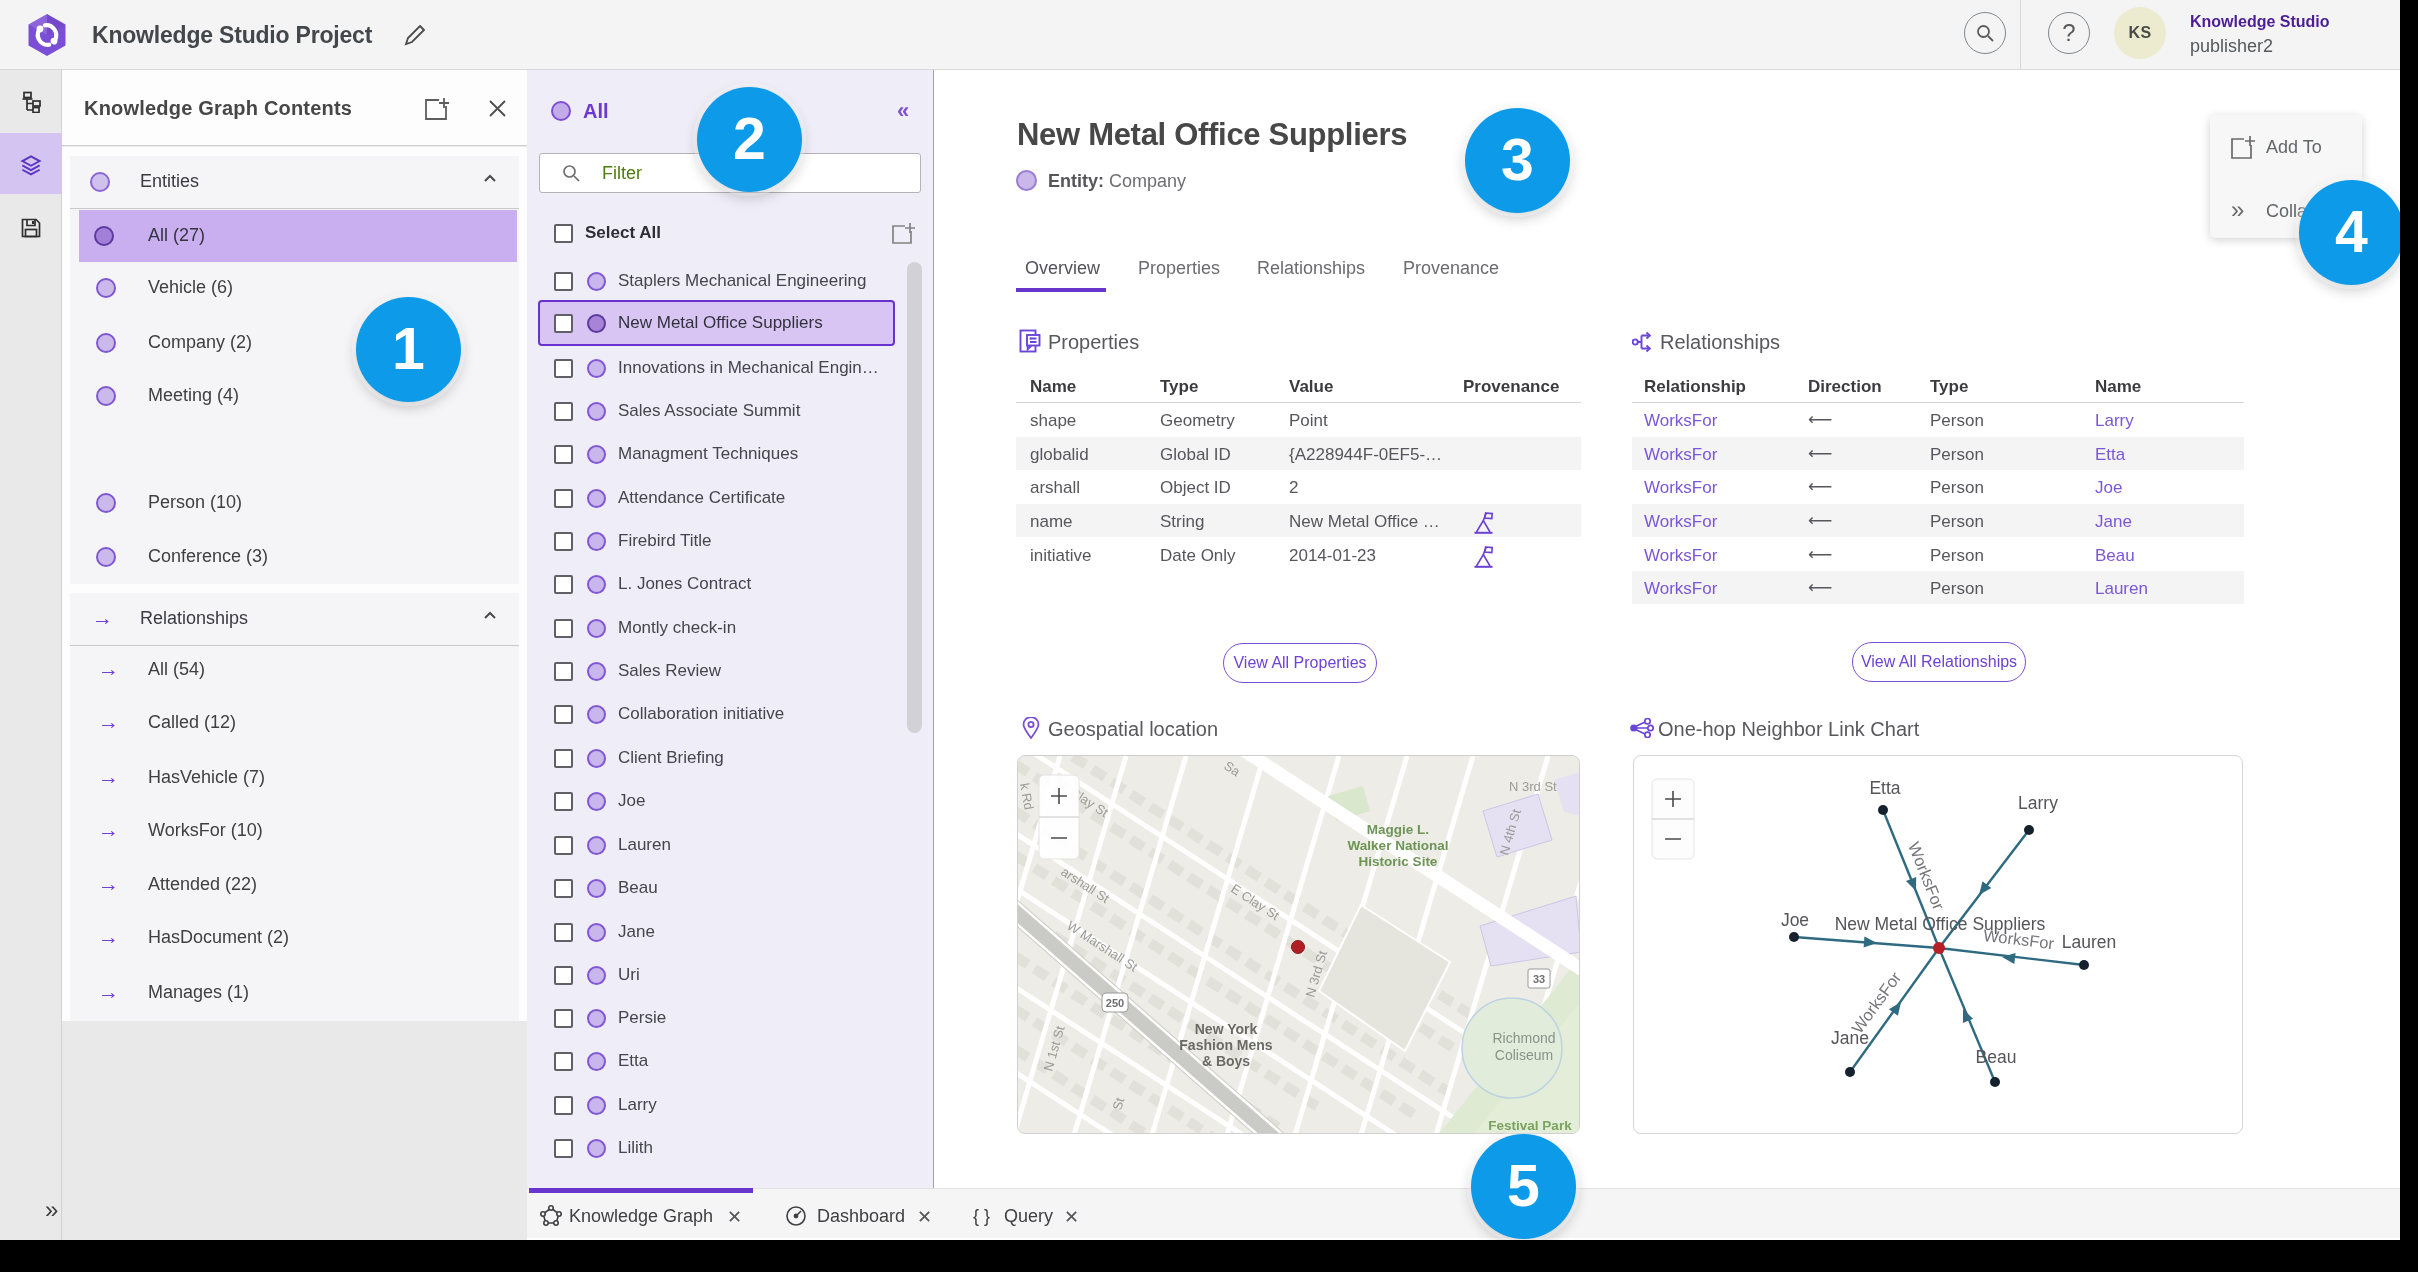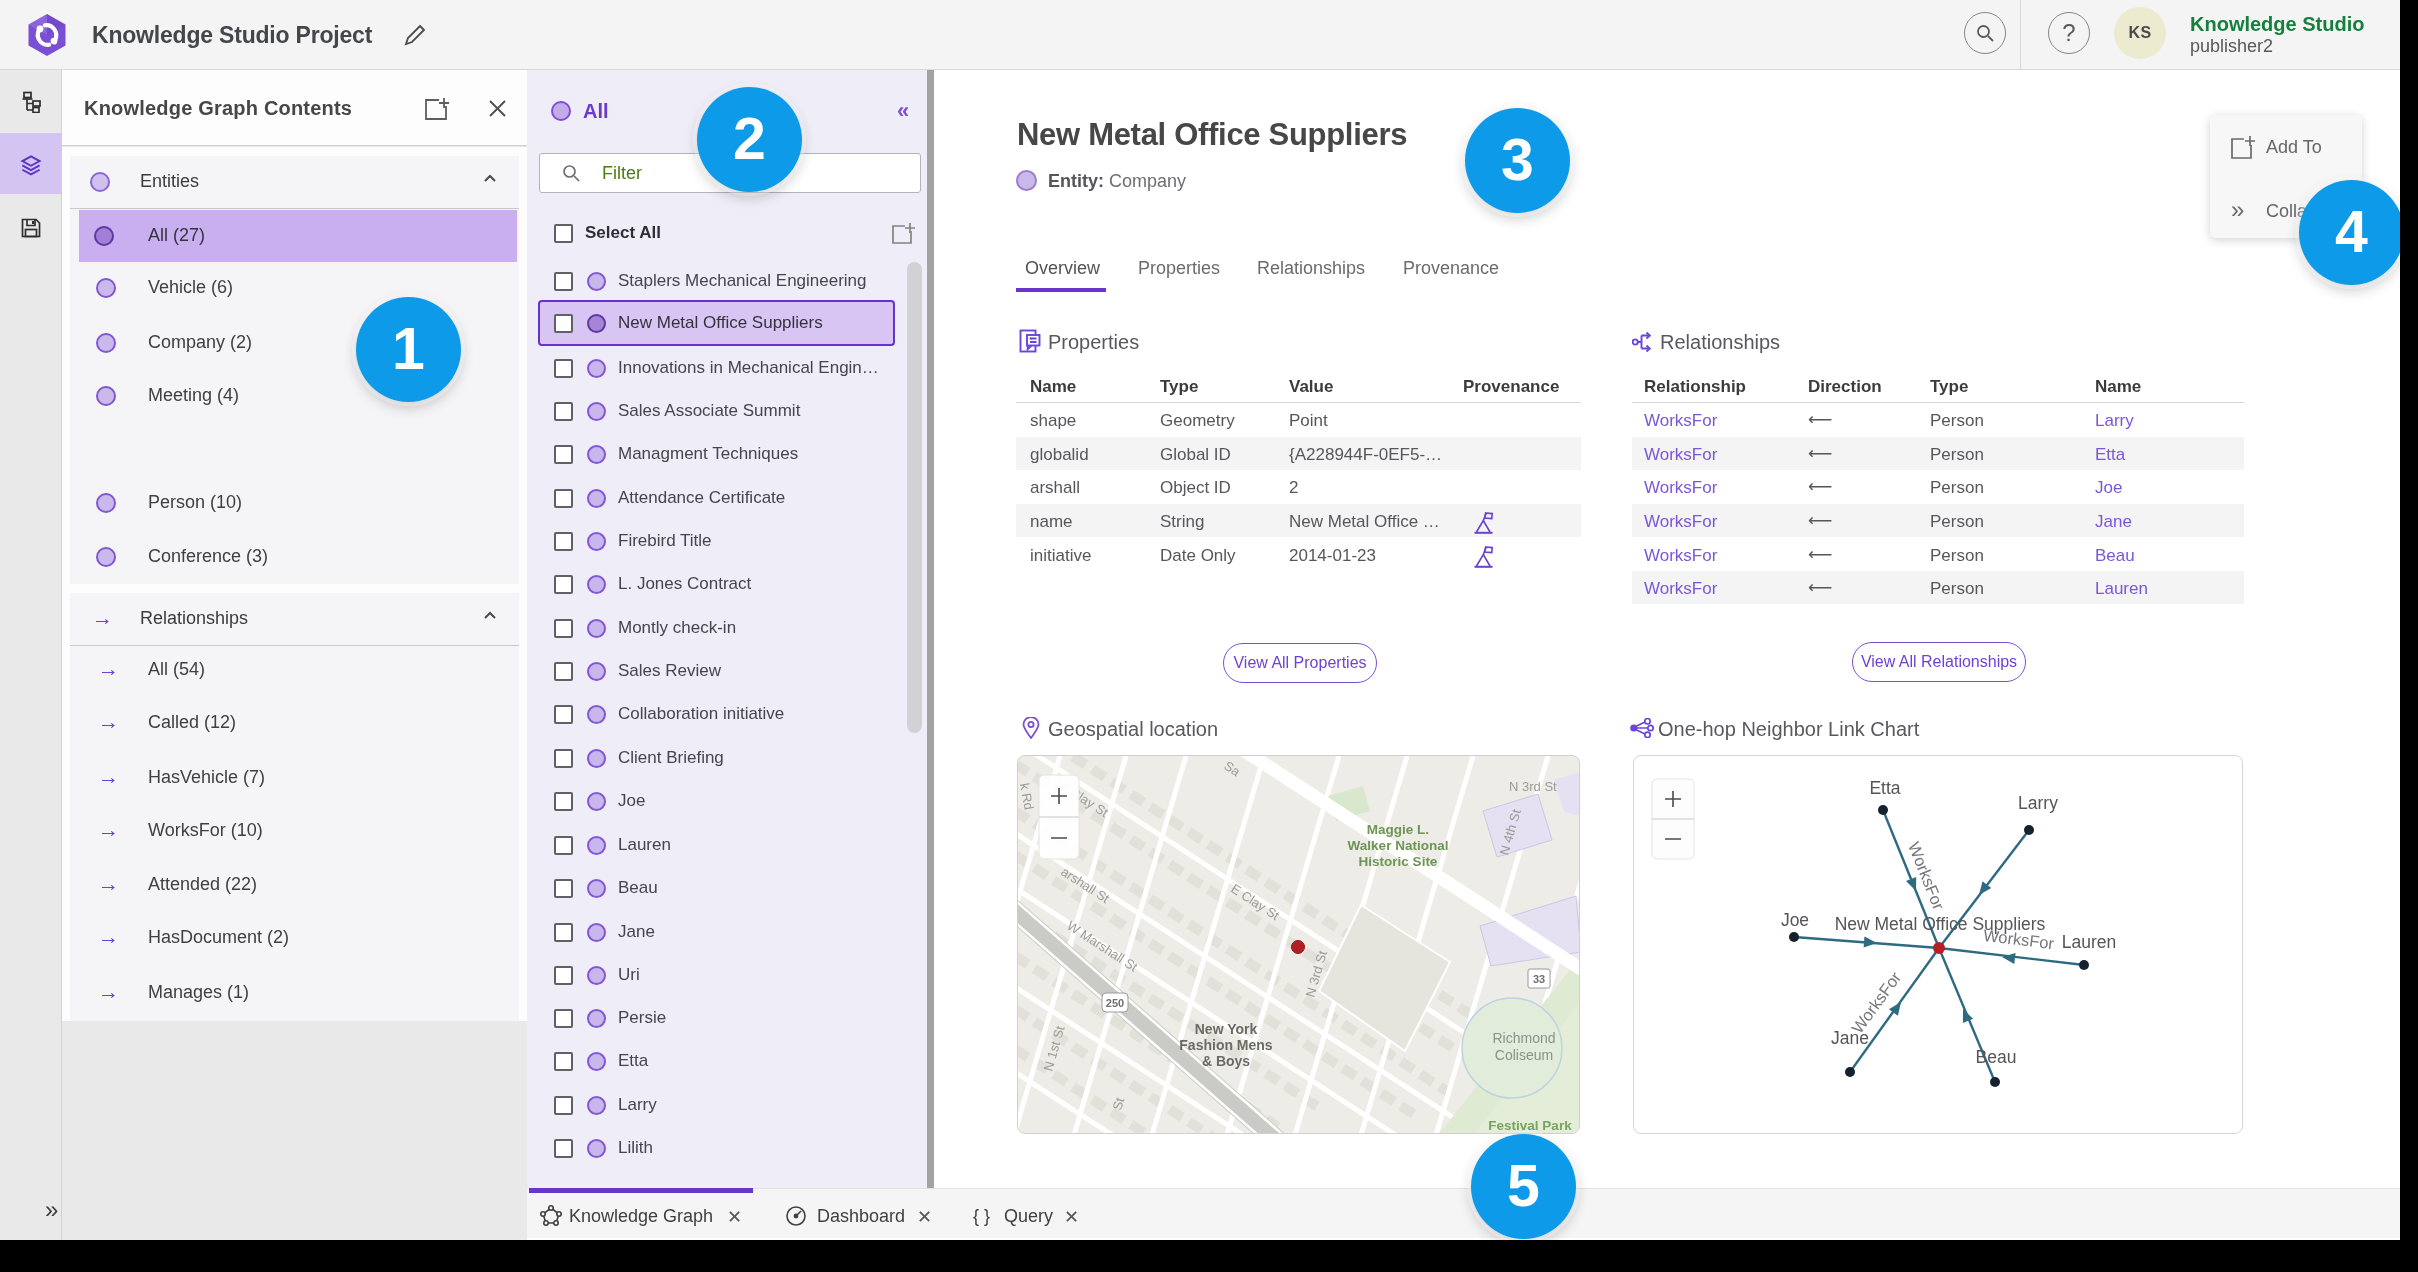--- a/index.html
+++ b/index.html
@@ -5,21 +5,21 @@
 * { margin:0; padding:0; box-sizing:border-box; }
 html,body { width:2418px; height:1272px; background:#000; font-family:"Liberation Sans",sans-serif; overflow:hidden; }
 #app { position:absolute; left:0; top:0; width:2400px; height:1240px; background:#fff; overflow:hidden; }
 .abs { position:absolute; }
 
 
 #hdr { position:absolute; left:0; top:0; width:2400px; height:70px; background:#f4f4f4; border-bottom:1px solid #d9d9d9; }
 #hdr .title { position:absolute; left:92px; top:22px; font-size:23px; font-weight:bold; color:#43474b; letter-spacing:-0.2px; }
 .circbtn { position:absolute; width:42px; height:42px; border:1.5px solid #83878b; border-radius:50%; top:12px; }
 #avatar { position:absolute; width:52px; height:52px; border-radius:50%; top:7px; left:2114px; background:#ecebcf; text-align:center; line-height:52px; font-size:16px; font-weight:bold; color:#4a4a4a; letter-spacing:0.5px;}
-#uname { position:absolute; left:2190px; top:13px; font-size:20px; font-weight:bold; color:#15803d; }
+#uname { position:absolute; left:2190px; top:13px; font-size:16px; font-weight:bold; color:#4c1d95; }
 #urole { position:absolute; left:2190px; top:36px; font-size:18px; color:#54595e; }
 
 
 #rail { position:absolute; left:0; top:70px; width:62px; height:1170px; background:#e9e9e9; border-right:1px solid #d2d2d2; }
 .railsel { position:absolute; left:0; top:63px; width:62px; height:61px; background:#d4c4f2; }
 
 
 #kgc { position:absolute; left:62px; top:70px; width:465px; height:1170px; background:#e9e9ea;padding-left:28px; }
 #kgc .hd { position:absolute; left:0; top:0; width:465px; height:76px; background:#fdfdfd; border-bottom:1px solid #cfcfcf; }
 #kgc .hd .t { position:absolute; left:22px; top:27px; font-size:20px; font-weight:bold; color:#474747; letter-spacing:0.2px;}
@@ -28,21 +28,21 @@
 .krow { position:absolute; left:0px; width:449px; height:52px; }
 .krow .cir { position:absolute; left:26px; top:16px; width:20px; height:20px; border-radius:50%; background:#cbb9ec; border:2px solid #7e57d1; }
 .krow .lbl { position:absolute; left:78px; top:15px; font-size:18px; color:#404040; }
 .krow .arr { position:absolute; left:28px; top:13px; font-size:21px; color:#6d3fd2; }
 .khead .lbl { left:70px; font-size:18px; color:#3a3a42; }
 .caret { position:absolute; right:22px; top:16px; width:14px; height:14px; }
 
 .khead .cir { left:20px !important; }
 .khead .arr { left:22px !important; }
 
-#mid { position:absolute; left:527px; top:70px; width:407px; height:1118px; background:#efedf7; border-right:7px solid #a3a3a3; }
+#mid { position:absolute; left:527px; top:70px; width:407px; height:1118px; background:#efedf7; border-right:1px solid #a3a3a3; }
 .mrow { position:absolute; left:0; width:407px; height:43px; }
 .mrow .cb { position:absolute; left:27px; top:12px; width:19px; height:19px; background:#fff; border:2px solid #606066; border-radius:2px; }
 .mrow .cir { position:absolute; left:60px; top:12px; width:19px; height:19px; border-radius:50%; background:#c9b6ec; border:2px solid #8257d6; }
 .mrow .lbl { position:absolute; left:91px; top:11px; font-size:17px; color:#45454d; }
 
 
 #main { position:absolute; left:934px; top:70px; width:1466px; height:1118px; background:#fff; }
 .sechdr { position:absolute; font-size:20px; color:#58585d; }
 .th { position:absolute; font-size:17px; font-weight:bold; color:#3c3c40; }
 .td { position:absolute; font-size:17px; color:#56565c; }

